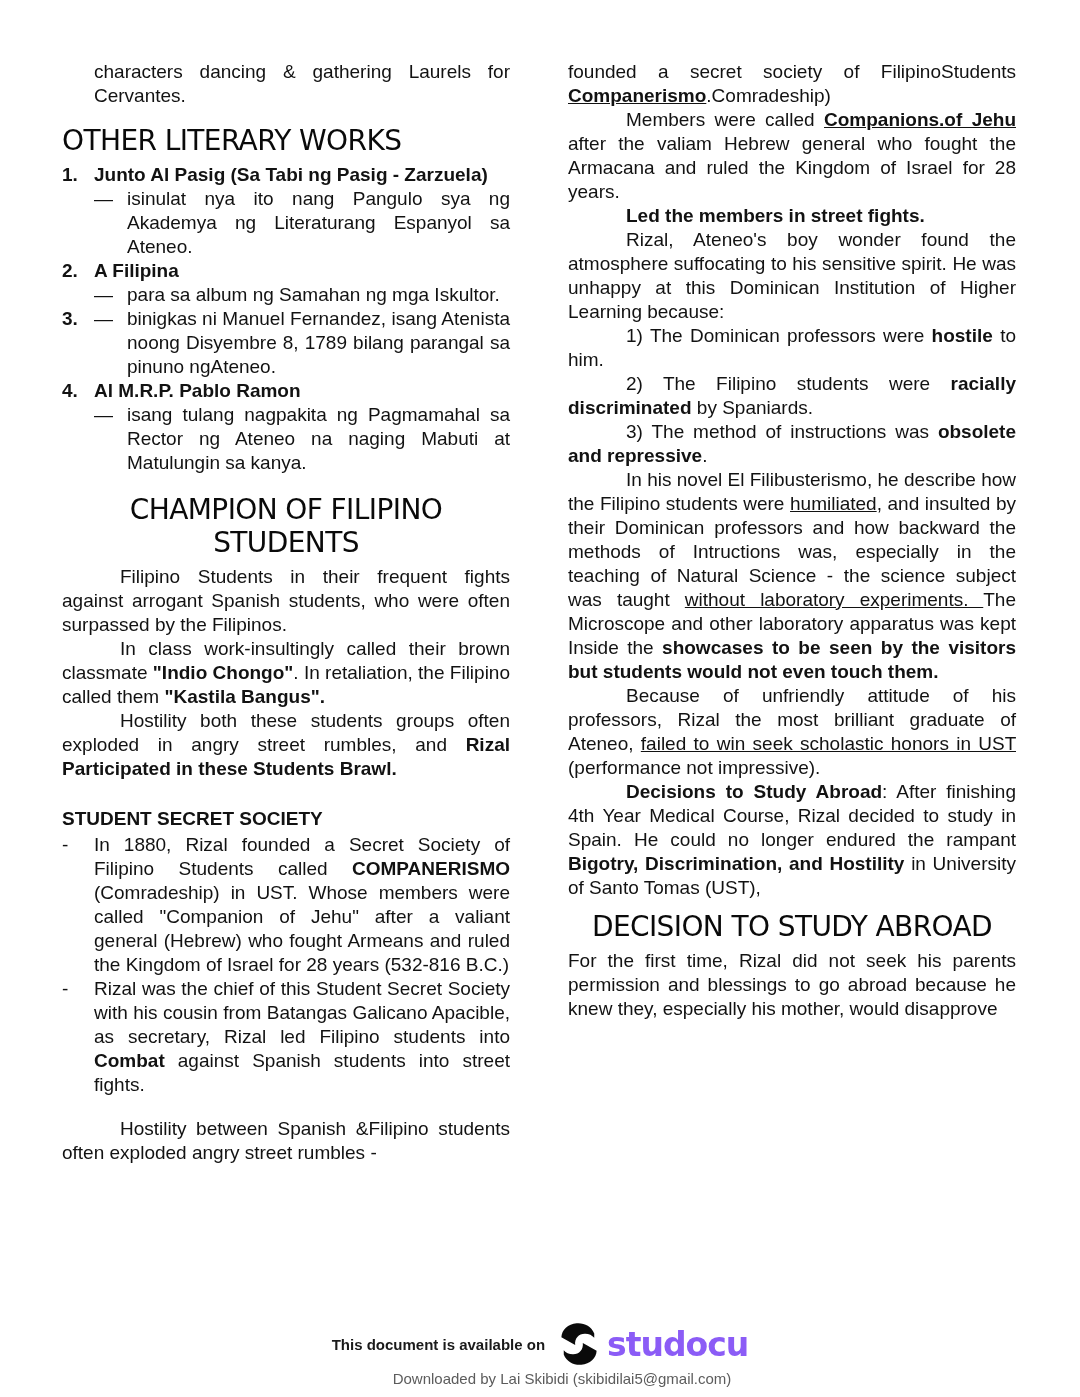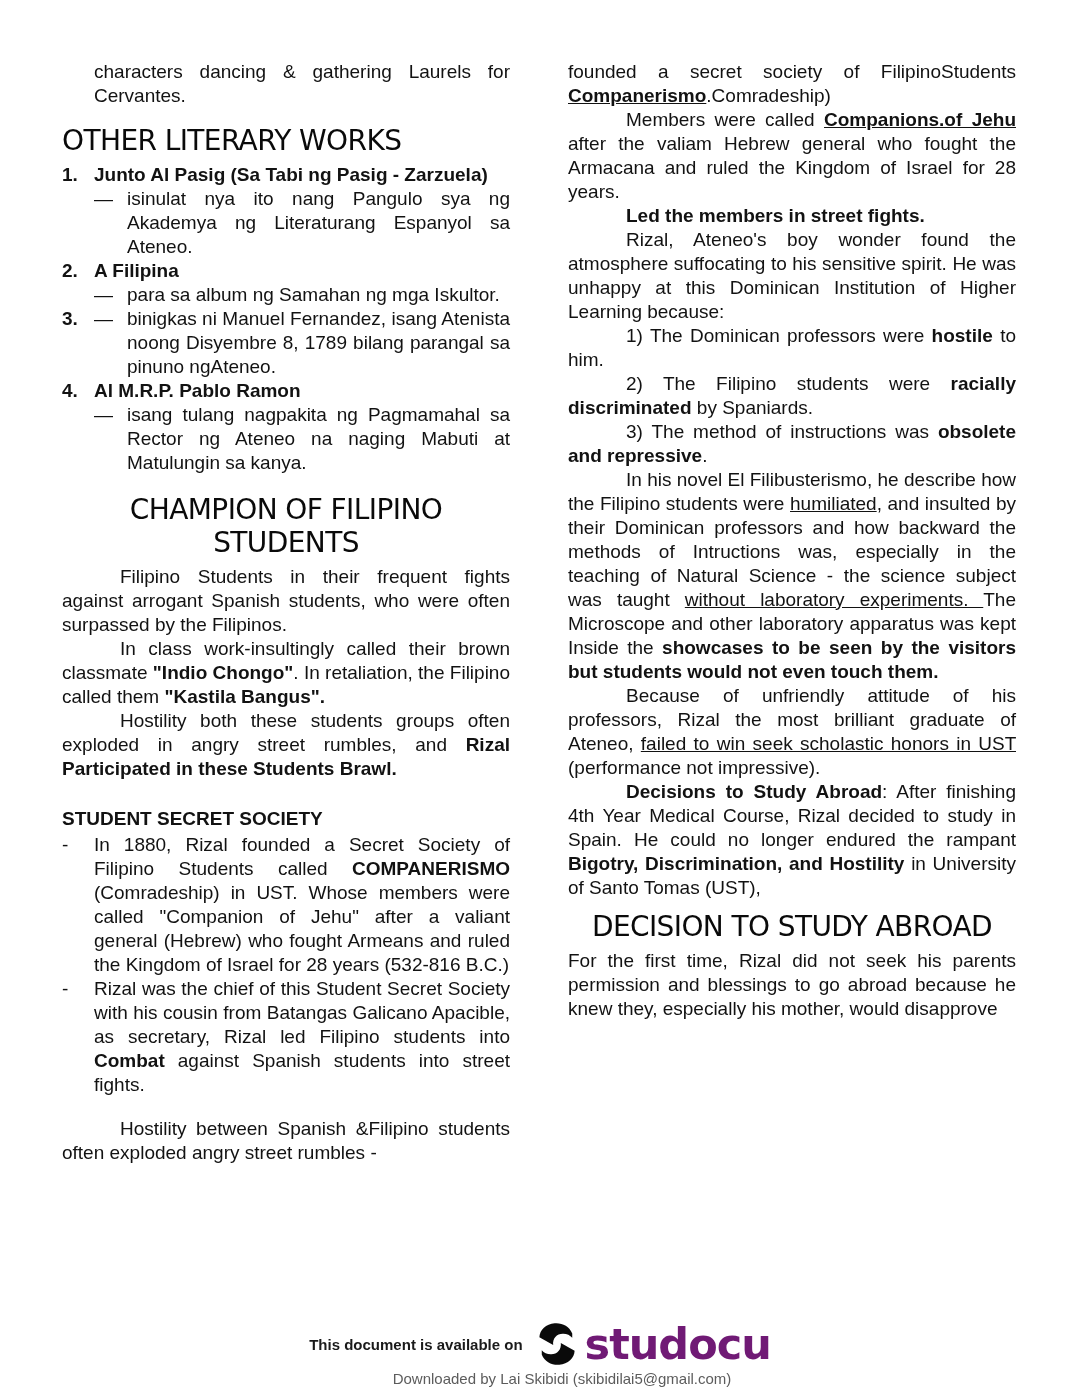--- a/index.html
+++ b/index.html
@@ -24,22 +24,22 @@
   .dash-row{display:grid;grid-template-columns:33px 1fr;}
   .dash{text-align:left;}
   .subhead{font-weight:bold;text-align:left;margin-top:26px;margin-bottom:2px;}
   .bullet{display:grid;grid-template-columns:32px 1fr;}
   .mark{text-align:left;}
   .gap-top{margin-top:20px;}
   .footer{position:absolute;left:0;right:0;bottom:10px;text-align:center;}
   .footer-row{display:flex;align-items:center;justify-content:center;gap:14px;margin-bottom:4px;}
   .avail{font-size:15px;font-weight:600;color:#1a1a1a;}
   .logo{display:inline-flex;align-items:center;gap:8px;}
-  .wordmark{font-family:"DejaVu Sans",sans-serif;font-weight:bold;font-size:43px;
-            letter-spacing:-1px;color:#701a75;line-height:1;}
+  .wordmark{font-family:"DejaVu Sans",sans-serif;font-weight:bold;font-size:33px;
+            letter-spacing:-1px;color:#8b5cf6;line-height:1;}
   .downloaded{font-size:15px;color:#5c5c5c;padding-left:44px;}
 </style>
 </head>
 <body>
 
 <div class="page">
   <div class="cols">
 
     <div class="col">
       <div class="cont"><span>characters dancing &amp; gathering Laurels for Cervantes.</span></div>

